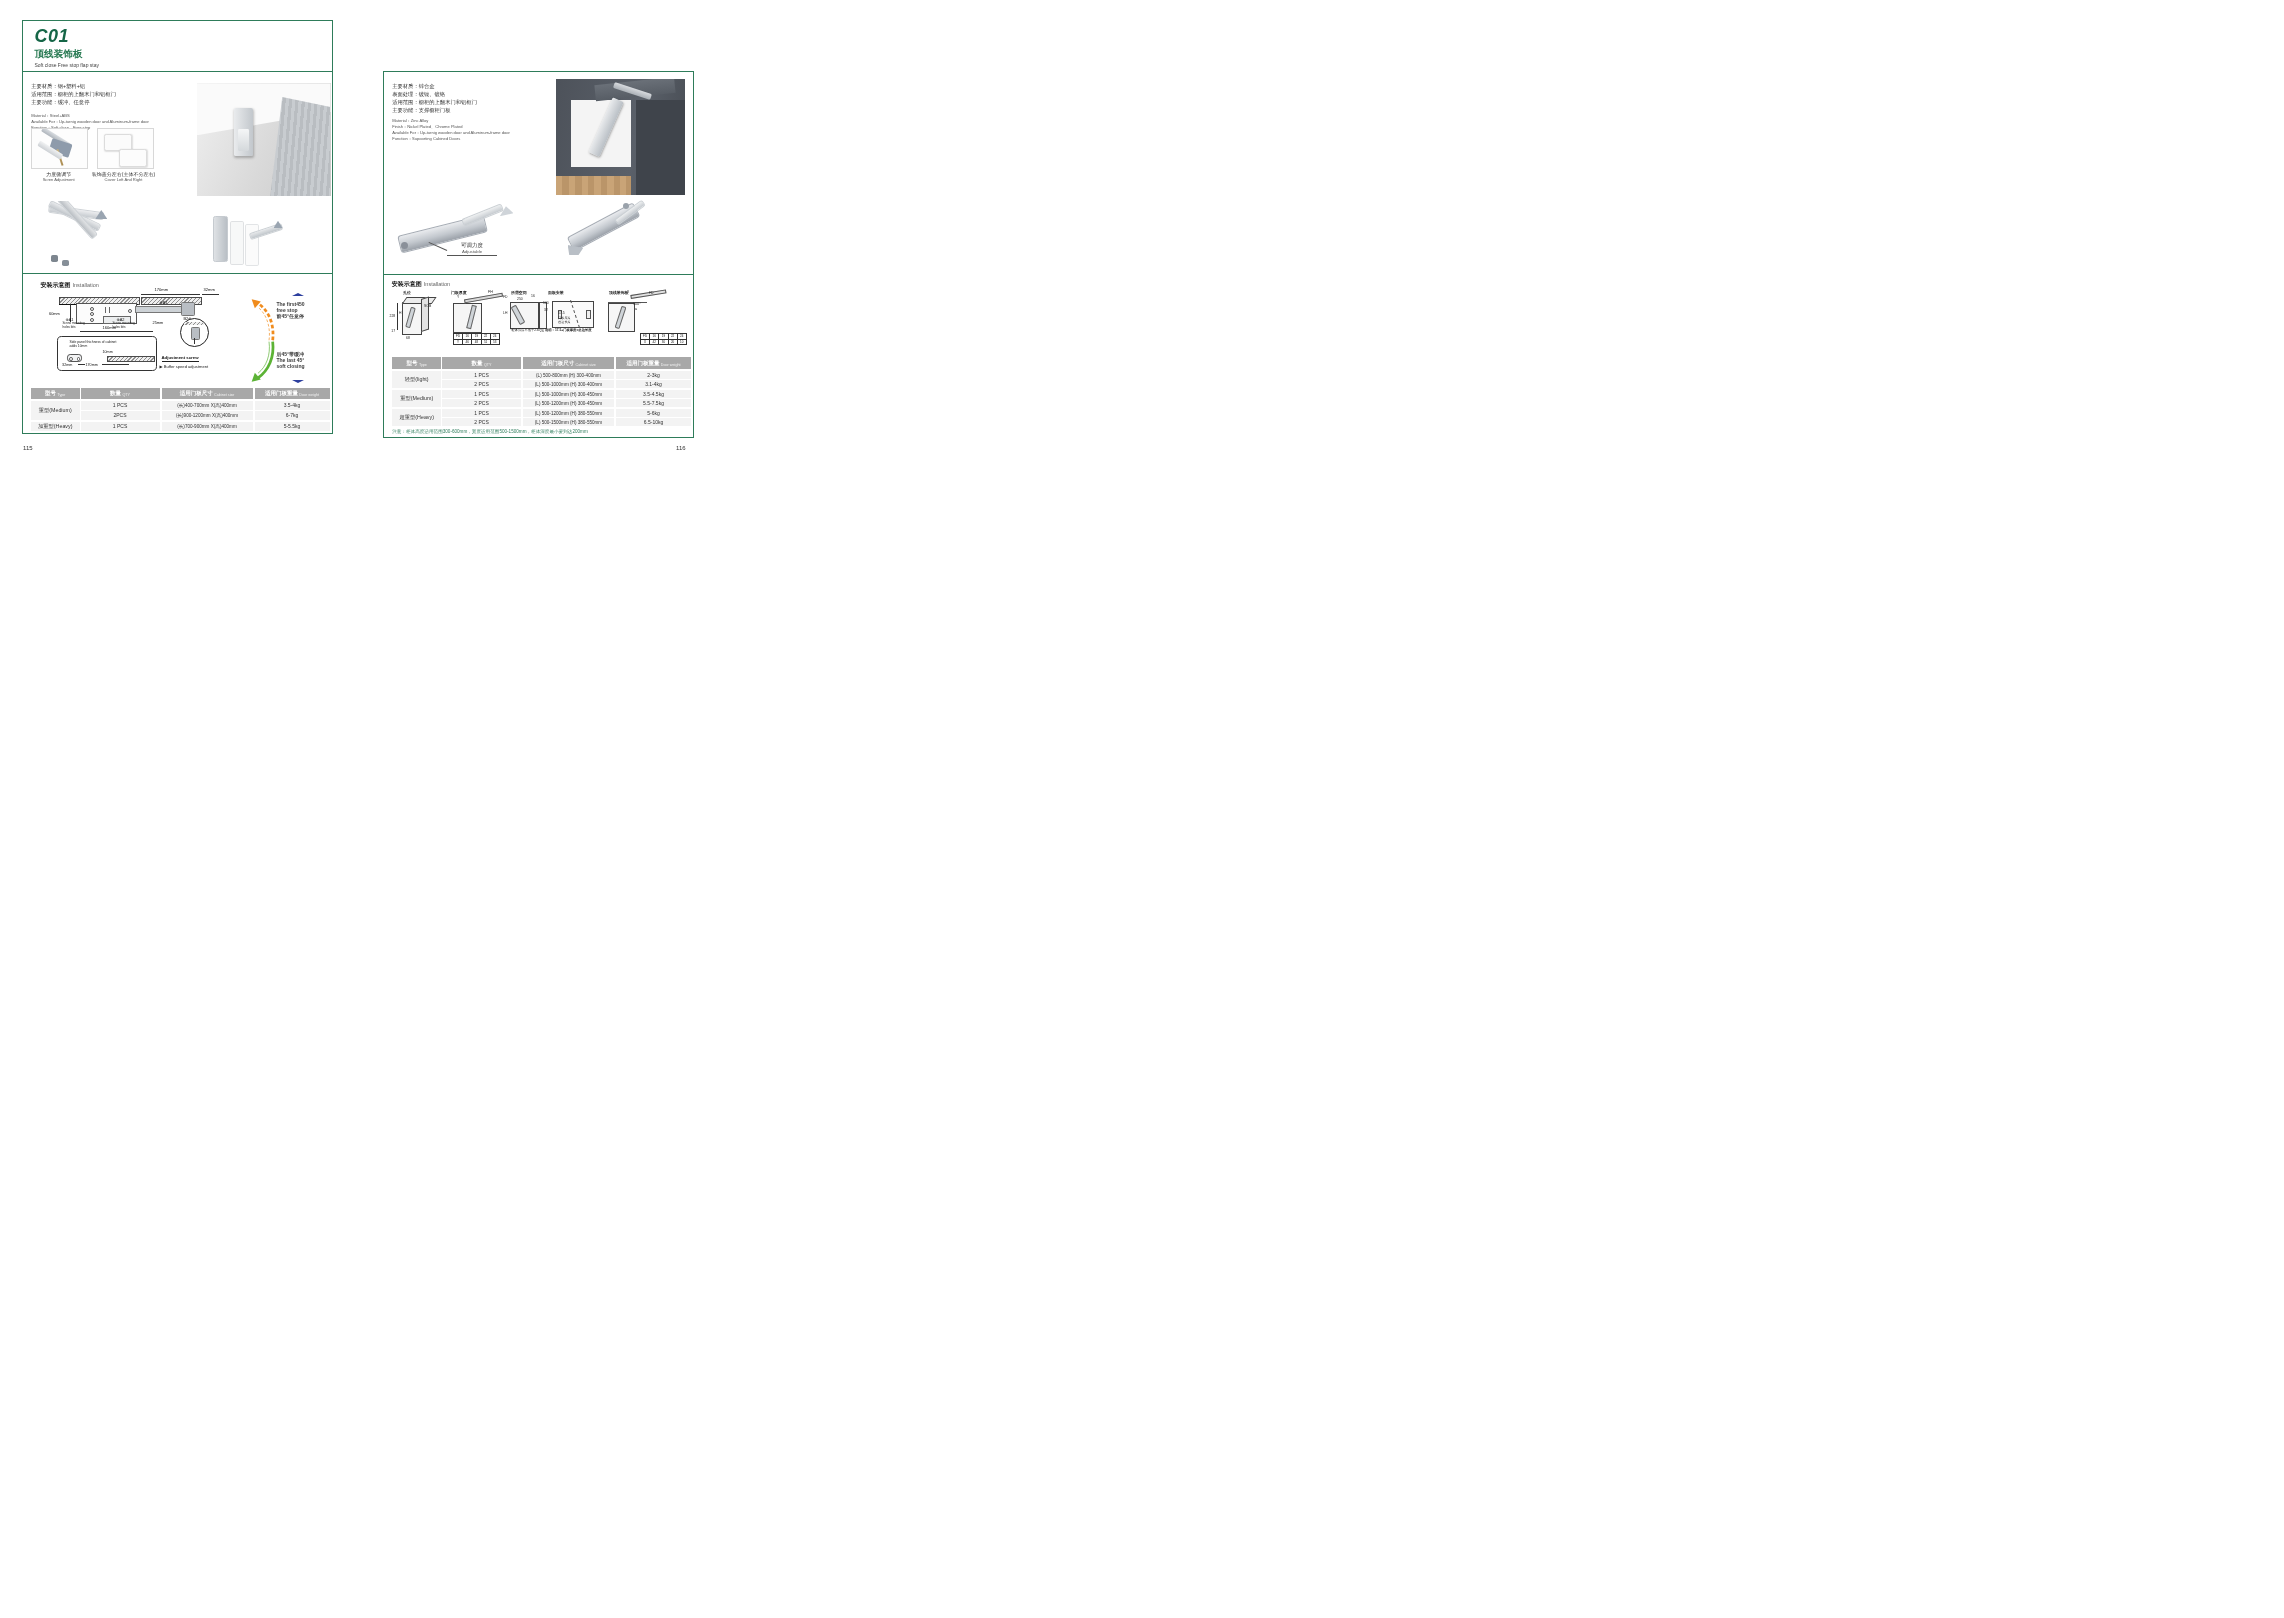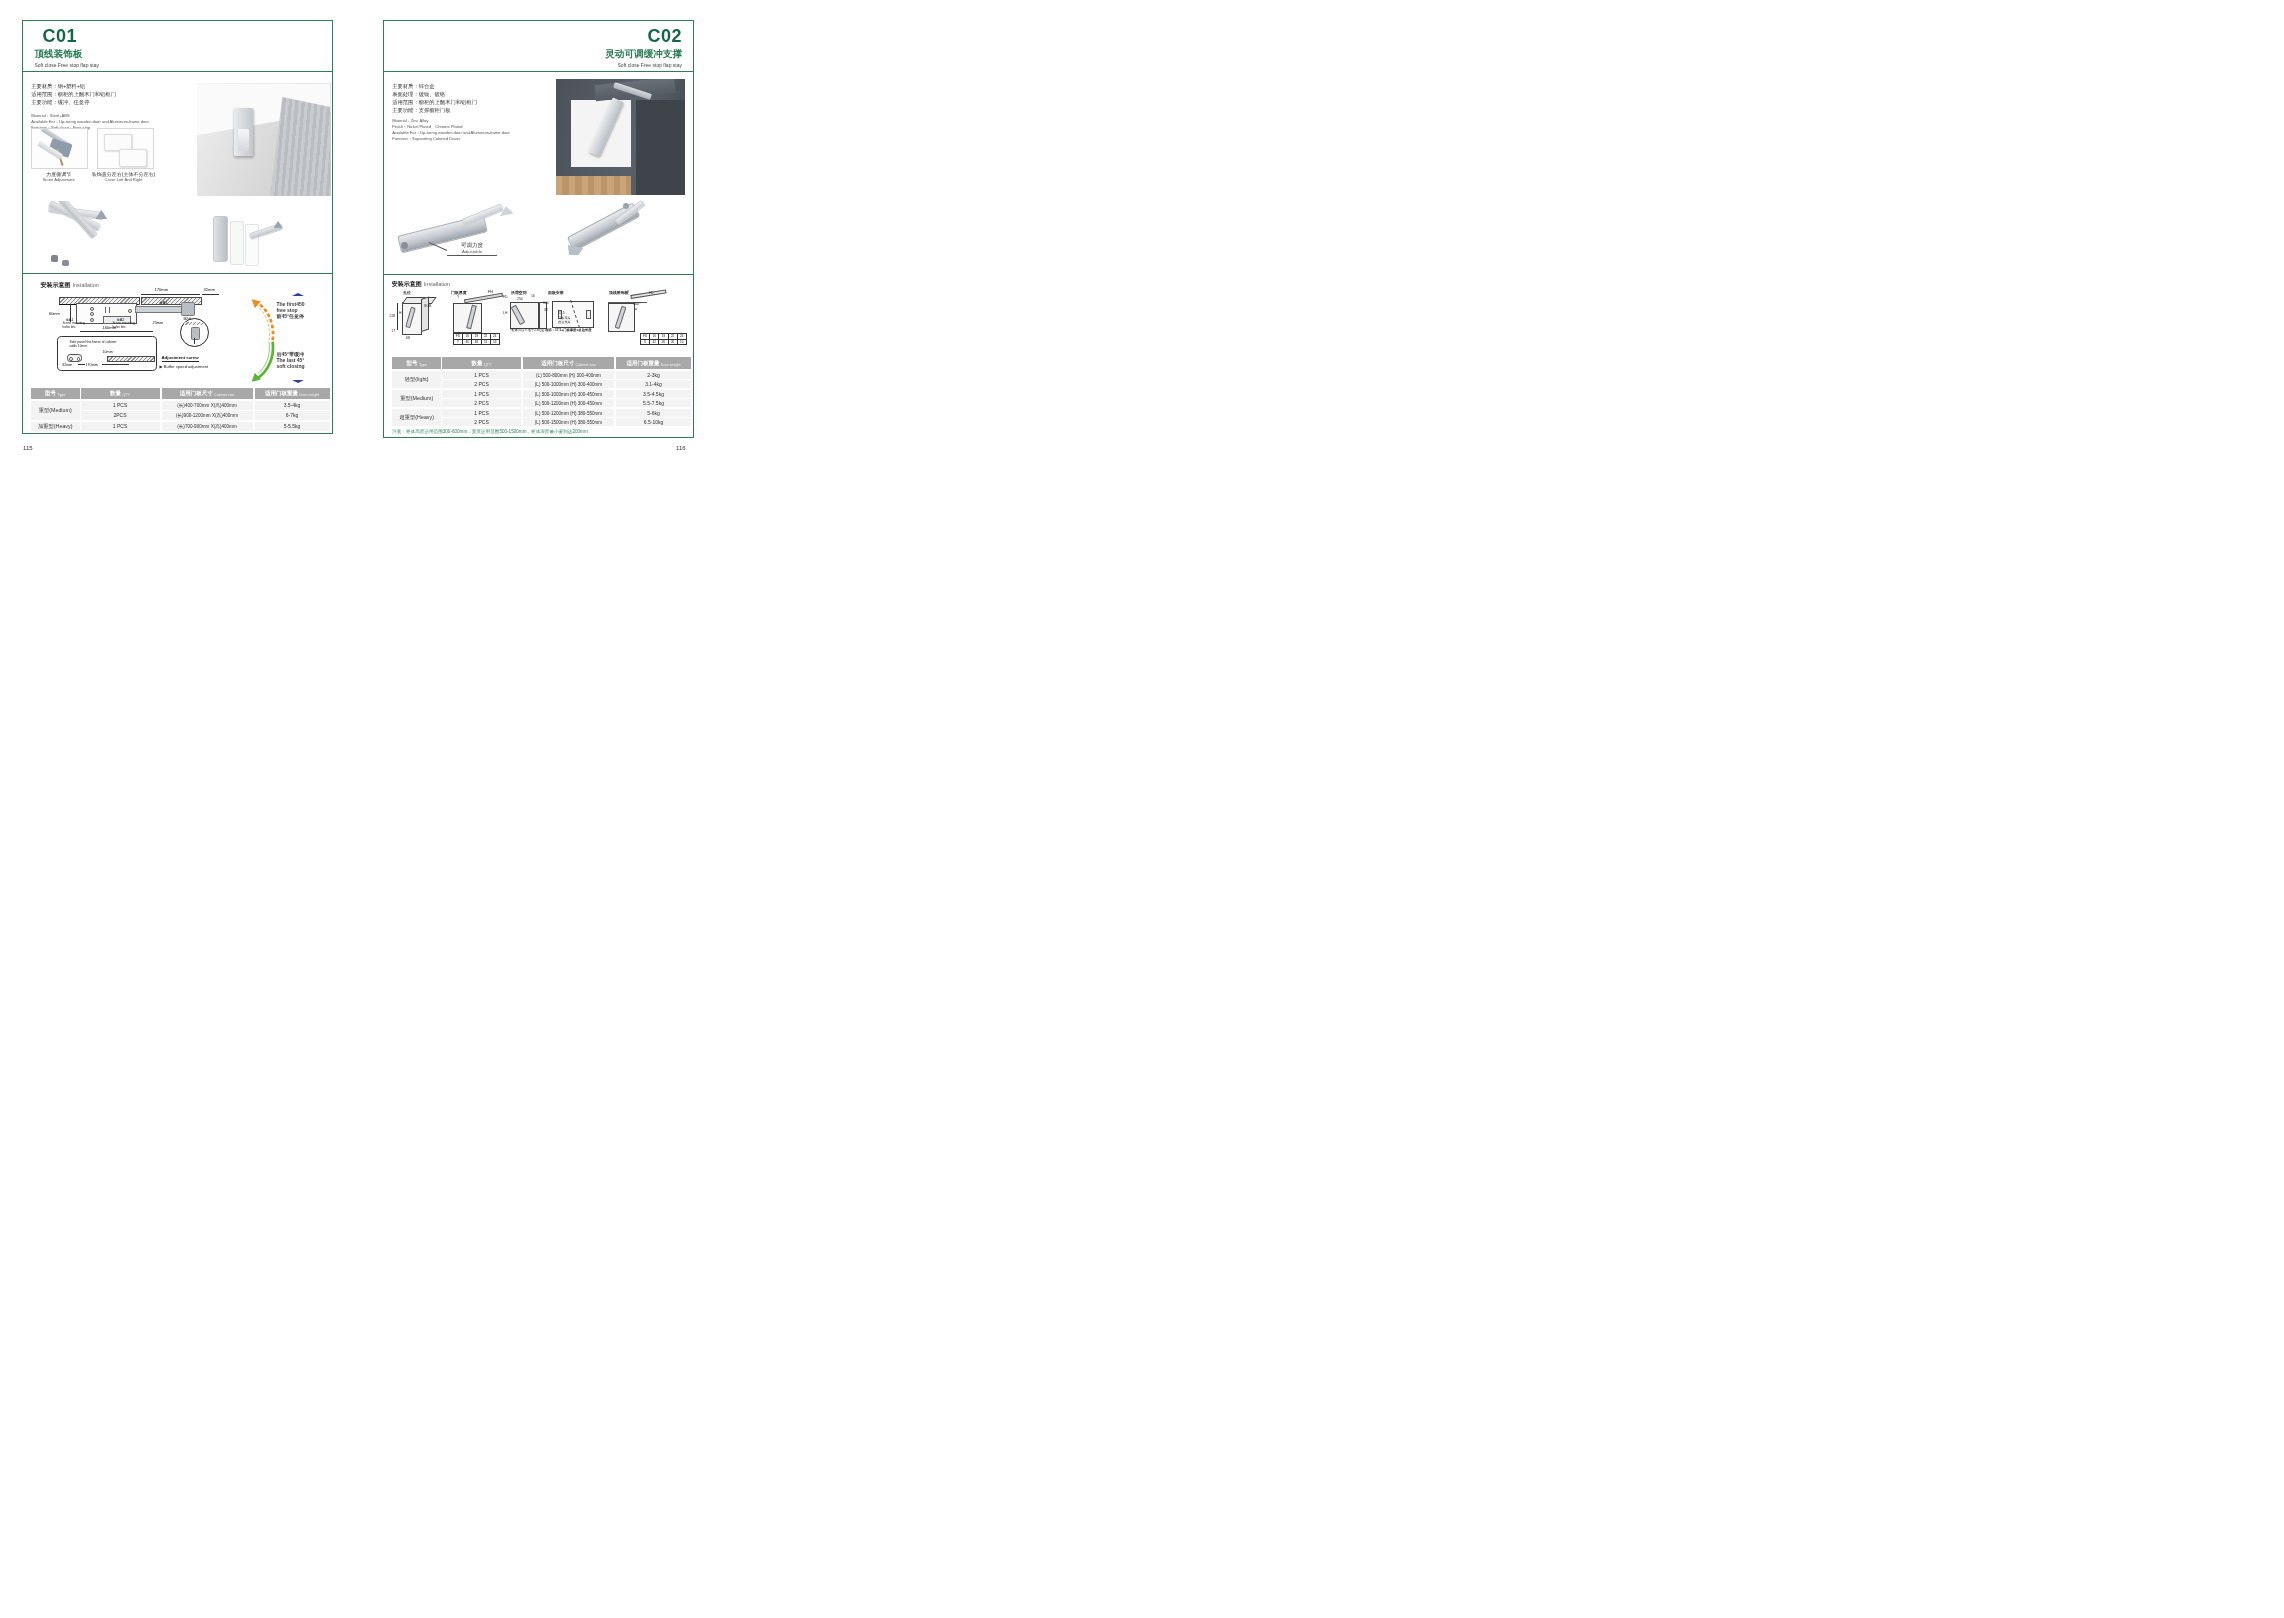--- a/index.html
+++ b/index.html
@@ -49,21 +49,21 @@
   .diag-label{position:absolute;font-size:3.9px;font-weight:700;color:#222;white-space:nowrap;}
   .drect{position:absolute;border:0.5px solid #444;background:#f6f6f6;}
   .dashline{position:absolute;border-top:0.7px dashed #555;}
 </style>
 </head>
 <body>
 
 <div class="sheet">
 
   <div class="gbox" style="left:21.5px;top:20px;width:309px;height:51px;">
-    <div class="abs code" style="left:20px;top:6.4px;">C01</div>
+    <div class="abs code" style="left:12px;top:6.4px;font-style:italic;">C01</div>
     <div class="abs subtitle" style="left:12px;top:26.5px;">顶线装饰板</div>
     <div class="abs entitle" style="left:12px;top:41px;">Soft close Free stop flap stay</div>
   </div>
 
   <div class="gbox" style="left:21.5px;top:71px;width:309px;height:202px;">
     <div class="abs spec-cn" style="left:8.7px;top:11.4px;">
       <div>主要材质：钢+塑料+铝</div>
       <div>适用范围：橱柜的上翻木门和铝框门</div>
       <div>主要功能：缓冲、任意停</div>
     </div>
@@ -221,25 +221,20 @@
     <div class="cell size" style="left:139px;top:137px;width:91px;height:8.7px;">(长)900-1200mm X(高)400mm</div>
     <div class="cell" style="left:232px;top:137px;width:75px;height:8.7px;">6-7kg</div>
     <div class="cell type" style="left:8.2px;top:148px;width:49px;height:8.7px;">加重型(Heavy)</div>
     <div class="cell" style="left:58px;top:148px;width:79px;height:8.7px;">1 PCS</div>
     <div class="cell size" style="left:139px;top:148px;width:91px;height:8.7px;">(长)700-900mm X(高)400mm</div>
     <div class="cell" style="left:232px;top:148px;width:75px;height:8.7px;">5-5.5kg</div>
   </div>
 
   <div class="pageno" style="left:23px;top:445px;">115</div>
 
-  <div class="gbox" style="left:383px;top:20px;width:309px;height:51px;">
-    <div class="abs code" style="right:11px;top:6.4px;text-align:right;">C02</div>
-    <div class="abs subtitle" style="right:11px;top:26.5px;text-align:right;">灵动可调缓冲支撑</div>
-    <div class="abs entitle" style="right:11px;top:41px;text-align:right;">Soft close Free stop flap stay</div>
-  </div>
 
   <div class="gbox" style="left:383px;top:71px;width:309px;height:203px;">
     <div class="abs spec-cn" style="left:8.2px;top:11.4px;">
       <div>主要材质：锌合金</div>
       <div>表面处理：镀镍、镀铬</div>
       <div>适用范围：橱柜的上翻木门和铝框门</div>
       <div>主要功能：支撑橱柜门板</div>
     </div>
     <div class="abs spec-en" style="left:8.2px;top:46px;">
       <div>Material：Zinc Alloy</div>

